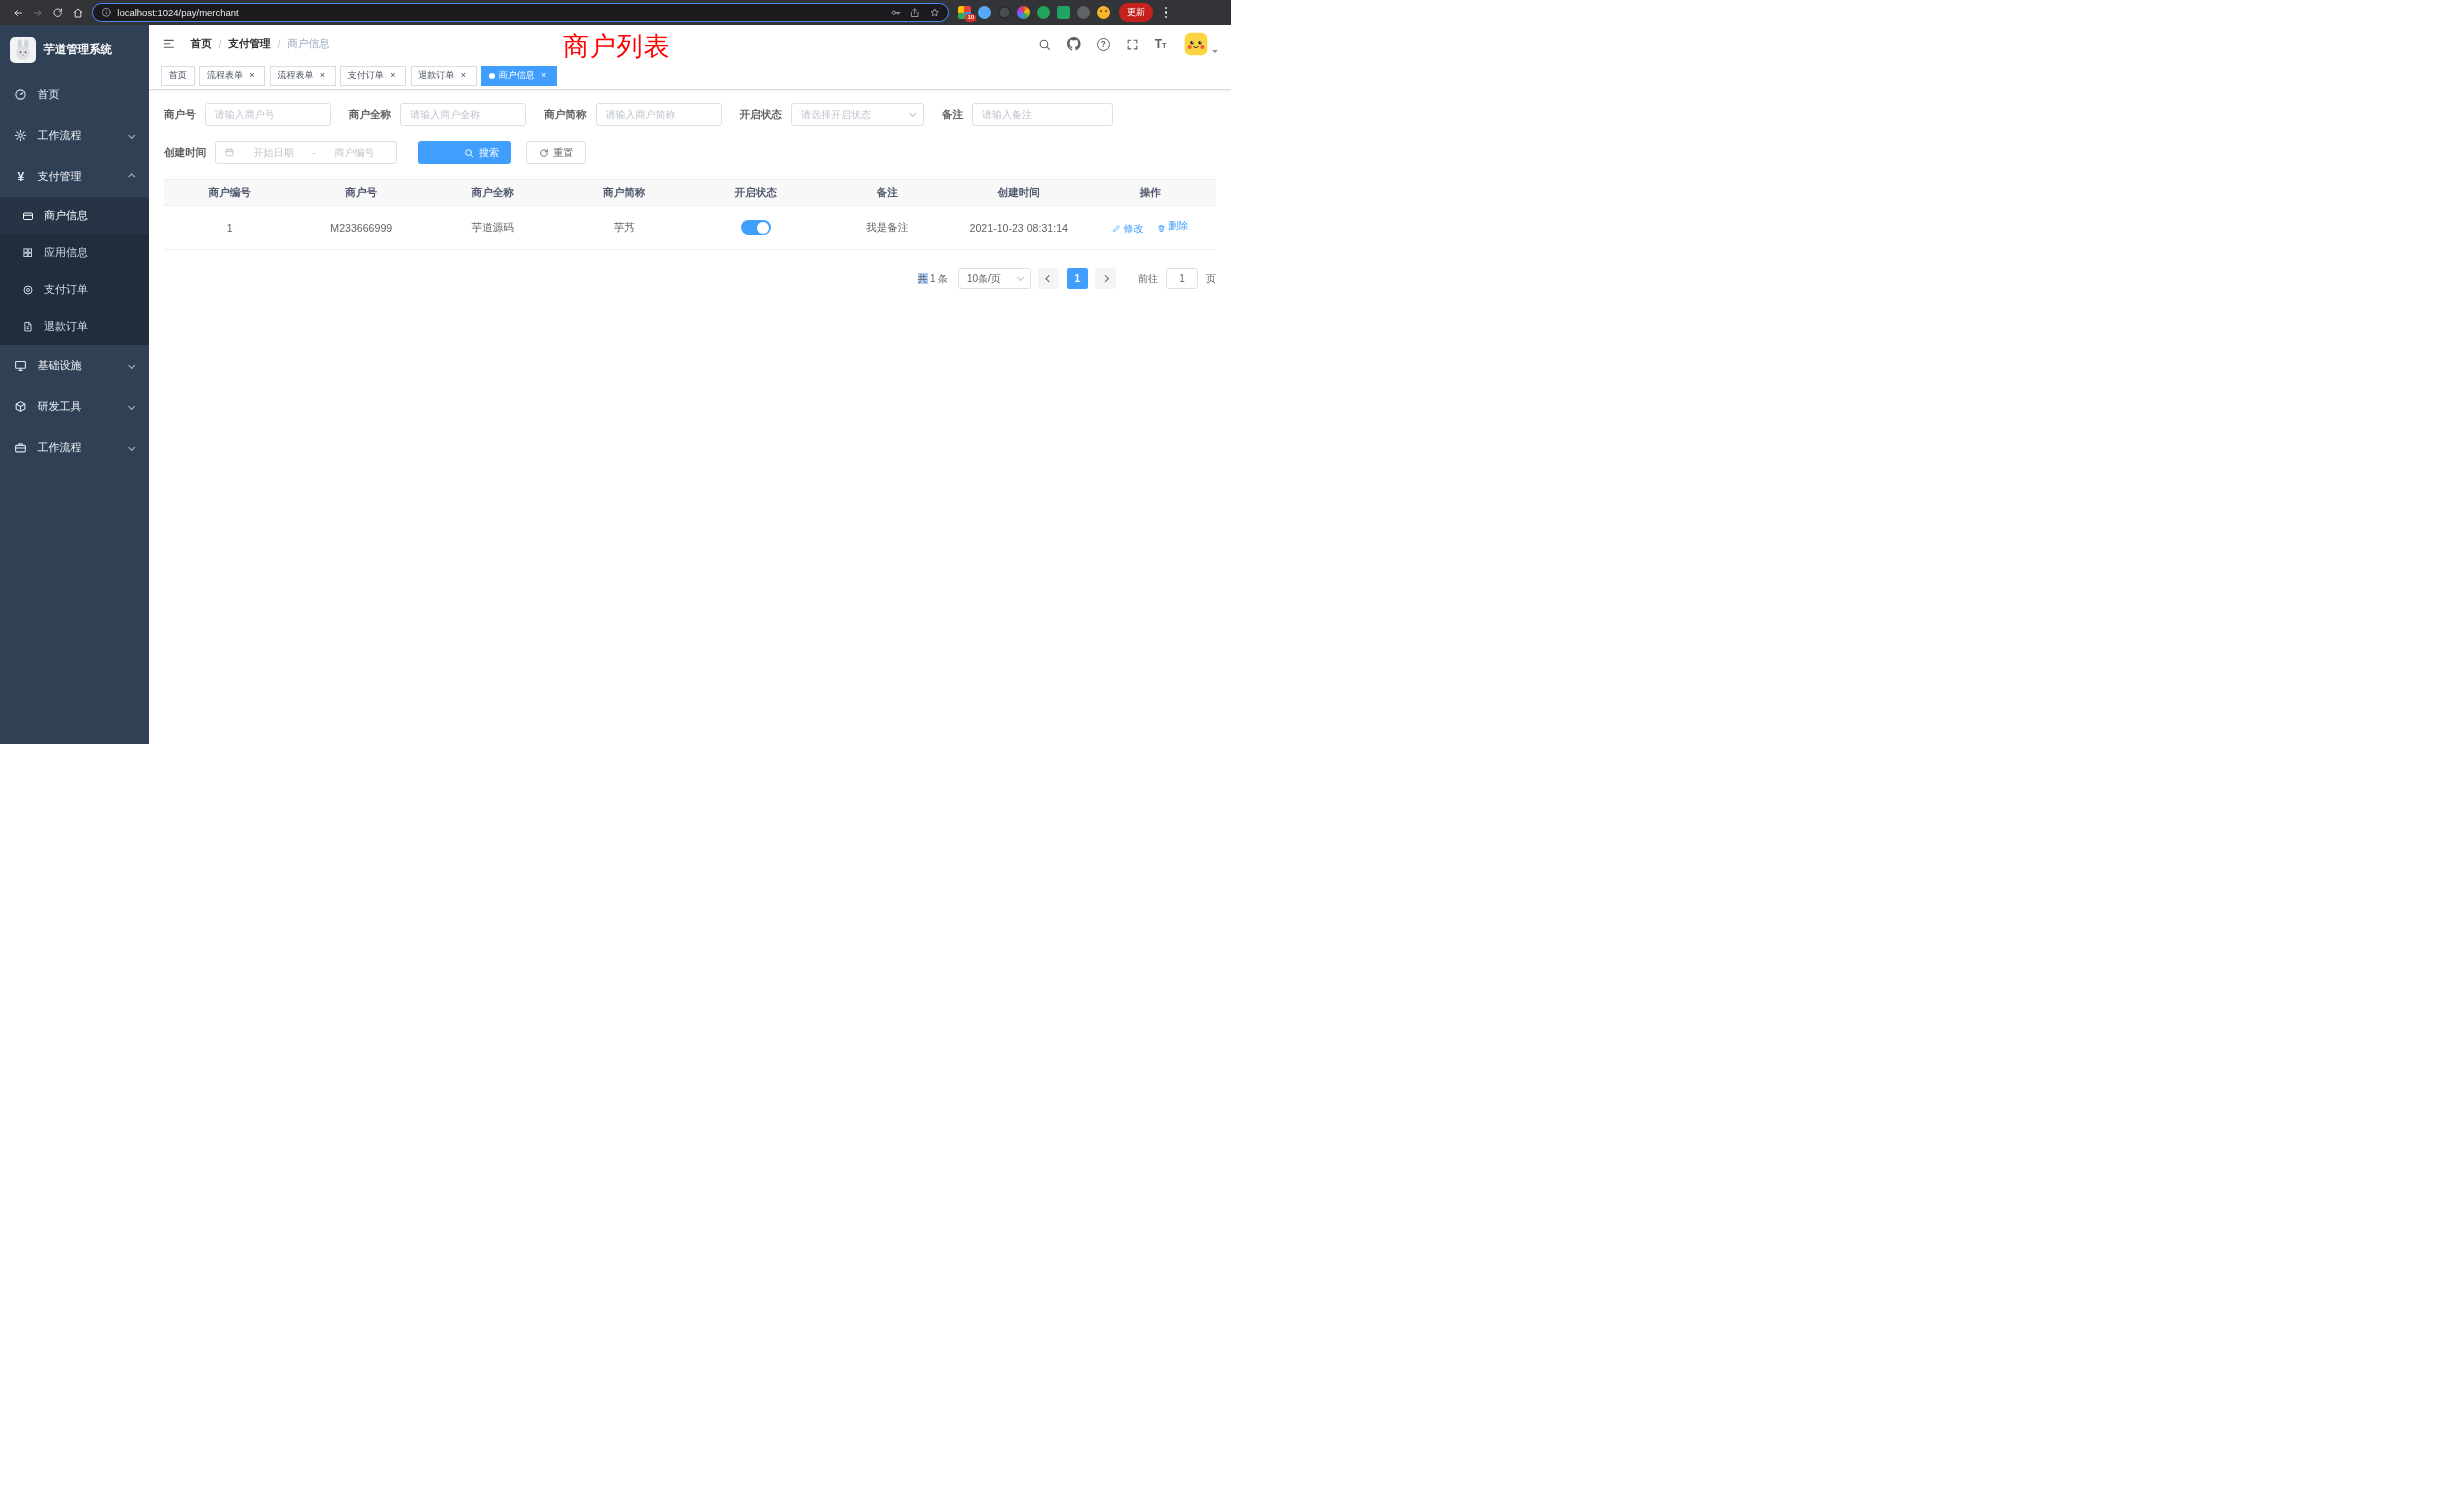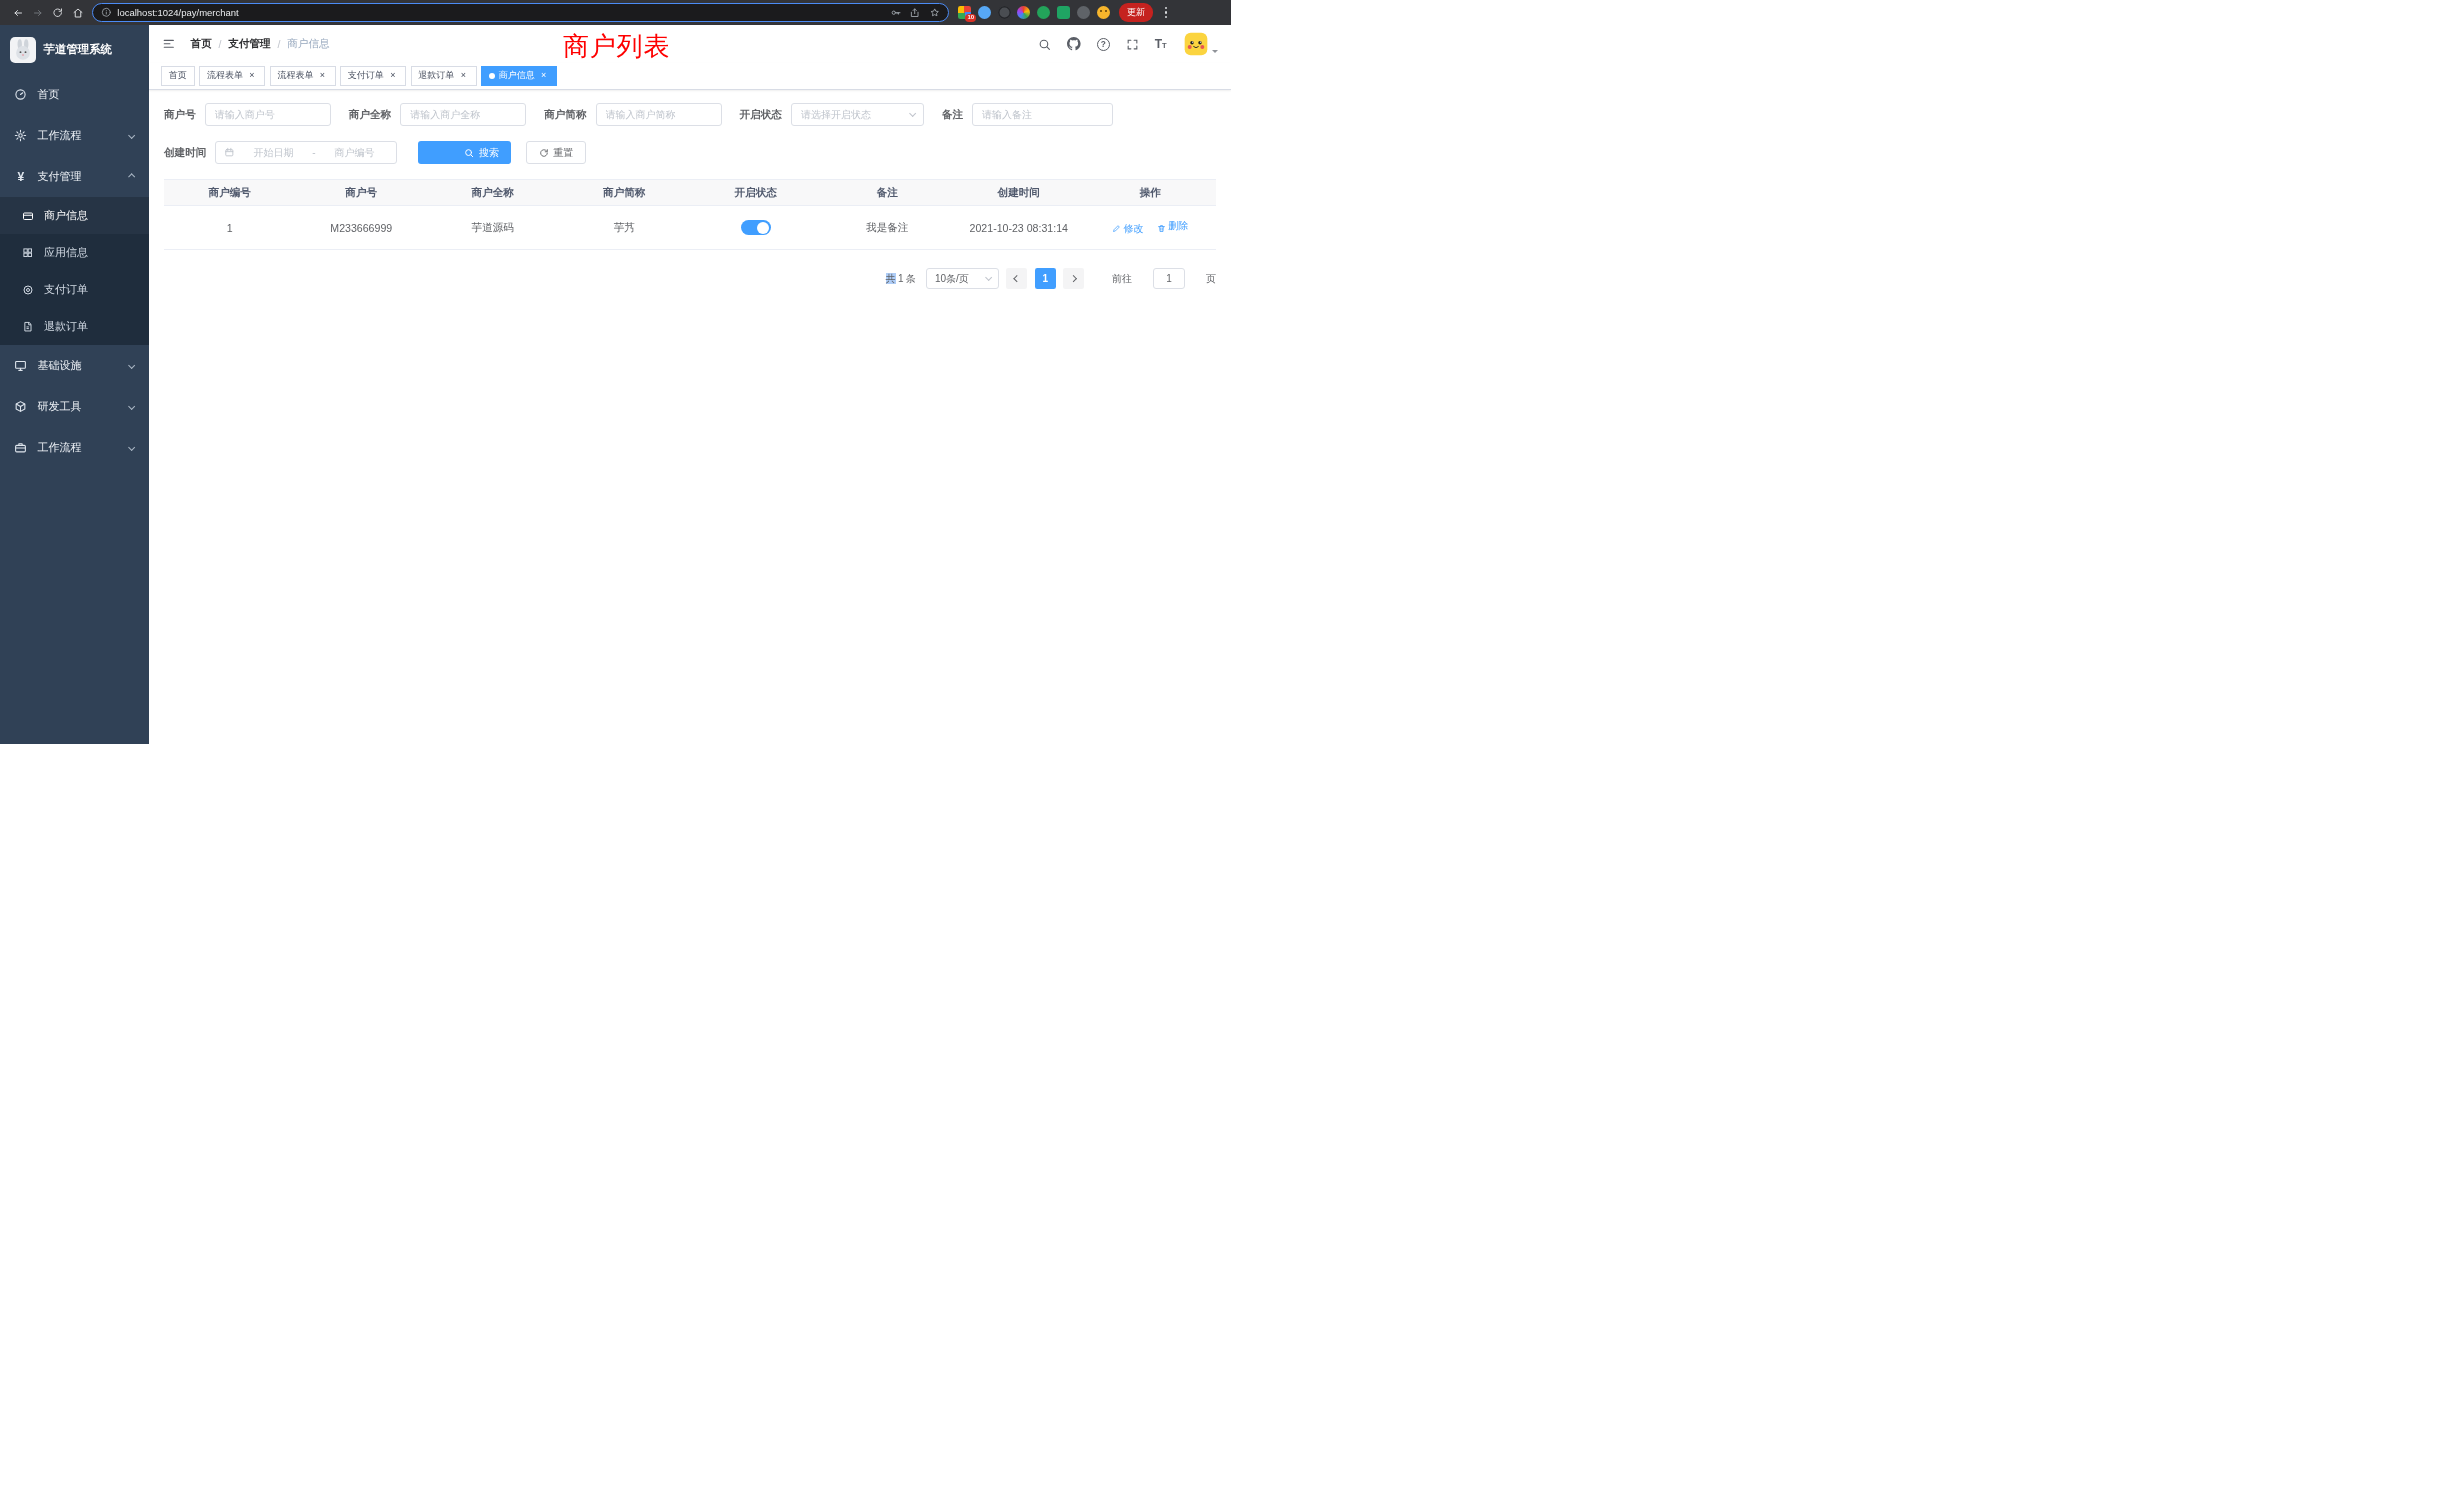--- a/index.html
+++ b/index.html
@@ -115,21 +115,21 @@
   .op-link + .op-link { margin-left: 10.6px; align-items: flex-end; }
 
   
   .pager { display: flex; justify-content: flex-end; align-items: center; margin-top: 18px; font-size: 10px; color: #606266; gap: 7.6px; padding-bottom: 15px; }
   .total span { margin-right: 2.3px; }
   .hl { background: #aecdf7; }
   .size-select { width: 73px; height: 21px; border: 0.8px solid #dcdfe6; border-radius: 3px; display: flex; align-items: center; padding: 0 6.8px 0 8.3px; color: #606266; background: #fff; cursor: pointer; }
   .size-select .size-chev { margin-left: auto; }
   .pg-btn { width: 21px; height: 21px; background: #f4f4f5; border-radius: 2.3px; display: flex; align-items: center; justify-content: center; color: #606266; cursor: pointer; }
   .pg-cur { width: 21px; height: 21px; background: #409eff; color: #fff; border-radius: 2.3px; display: flex; align-items: center; justify-content: center; font-weight: 600; cursor: pointer; }
-  .goto { display: flex; align-items: center; gap: 21px; margin-left: 20px; }
+  .goto { display: flex; align-items: center; gap: 8px; margin-left: 14px; }
   .goto-input { width: 32px; height: 21px; border: 0.8px solid #dcdfe6; border-radius: 3px; text-align: center; font-size: 10px; color: #606266; font-family: inherit; outline: none; }
 </style>
 </head>
 <body>
 
 <div class="chrome">
   <span class="cbtn">
     <svg width="12" height="12" viewBox="0 0 24 24" fill="none" stroke="currentColor" stroke-width="2" stroke-linecap="round" stroke-linejoin="round">
         <path d="M19 12H6M11 7l-5 5 5 5"></path>
       </svg>

